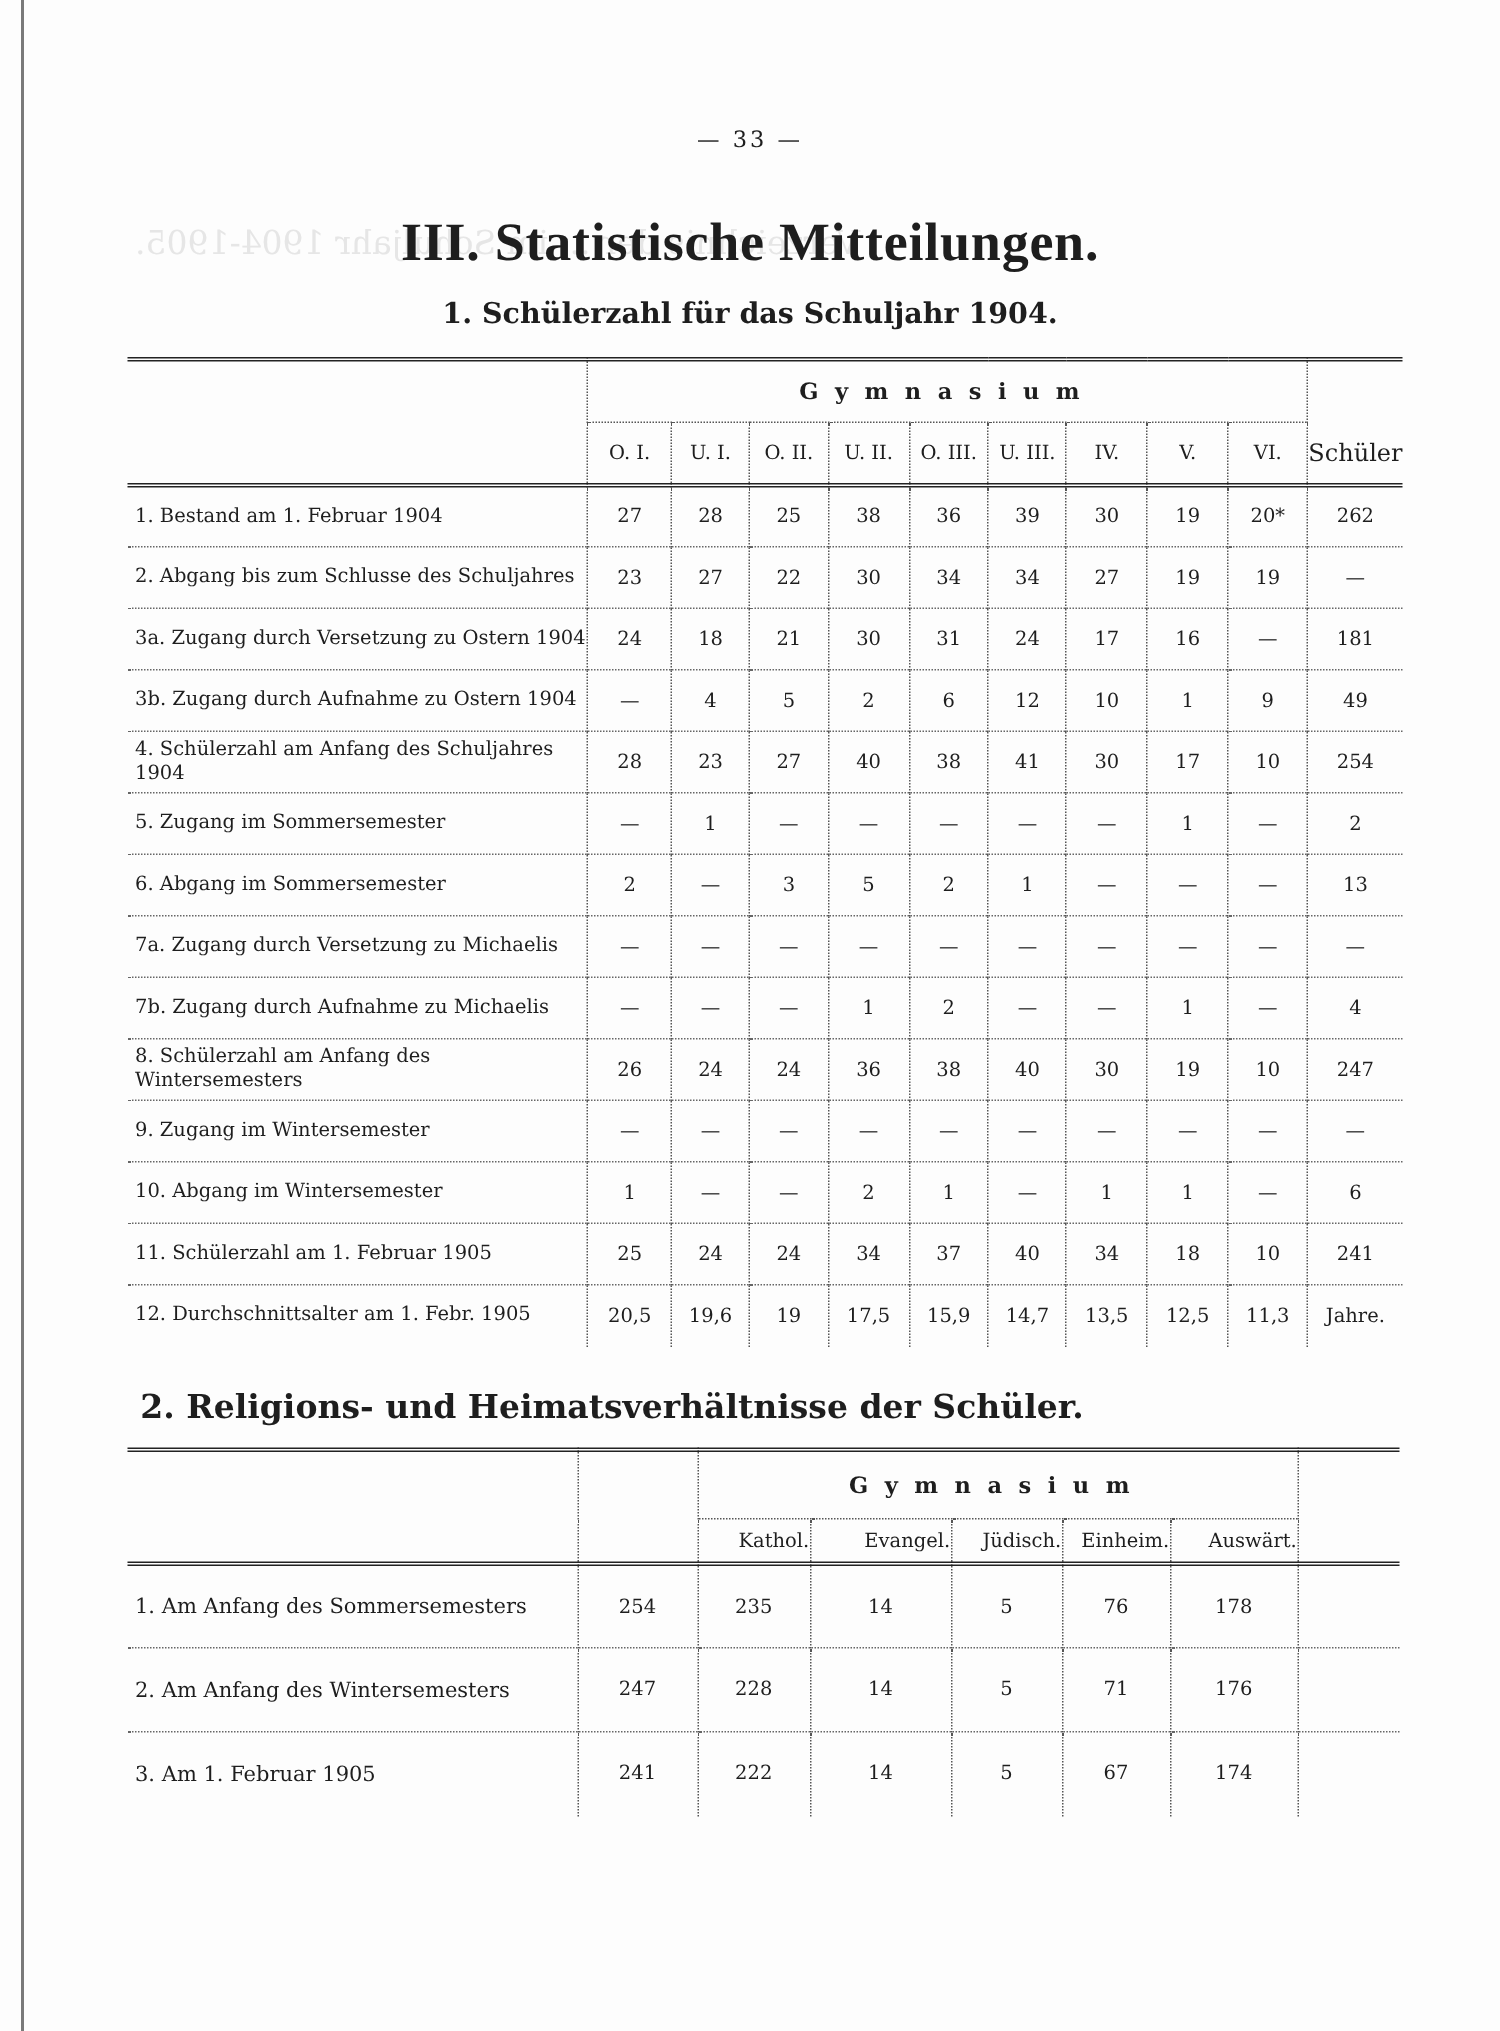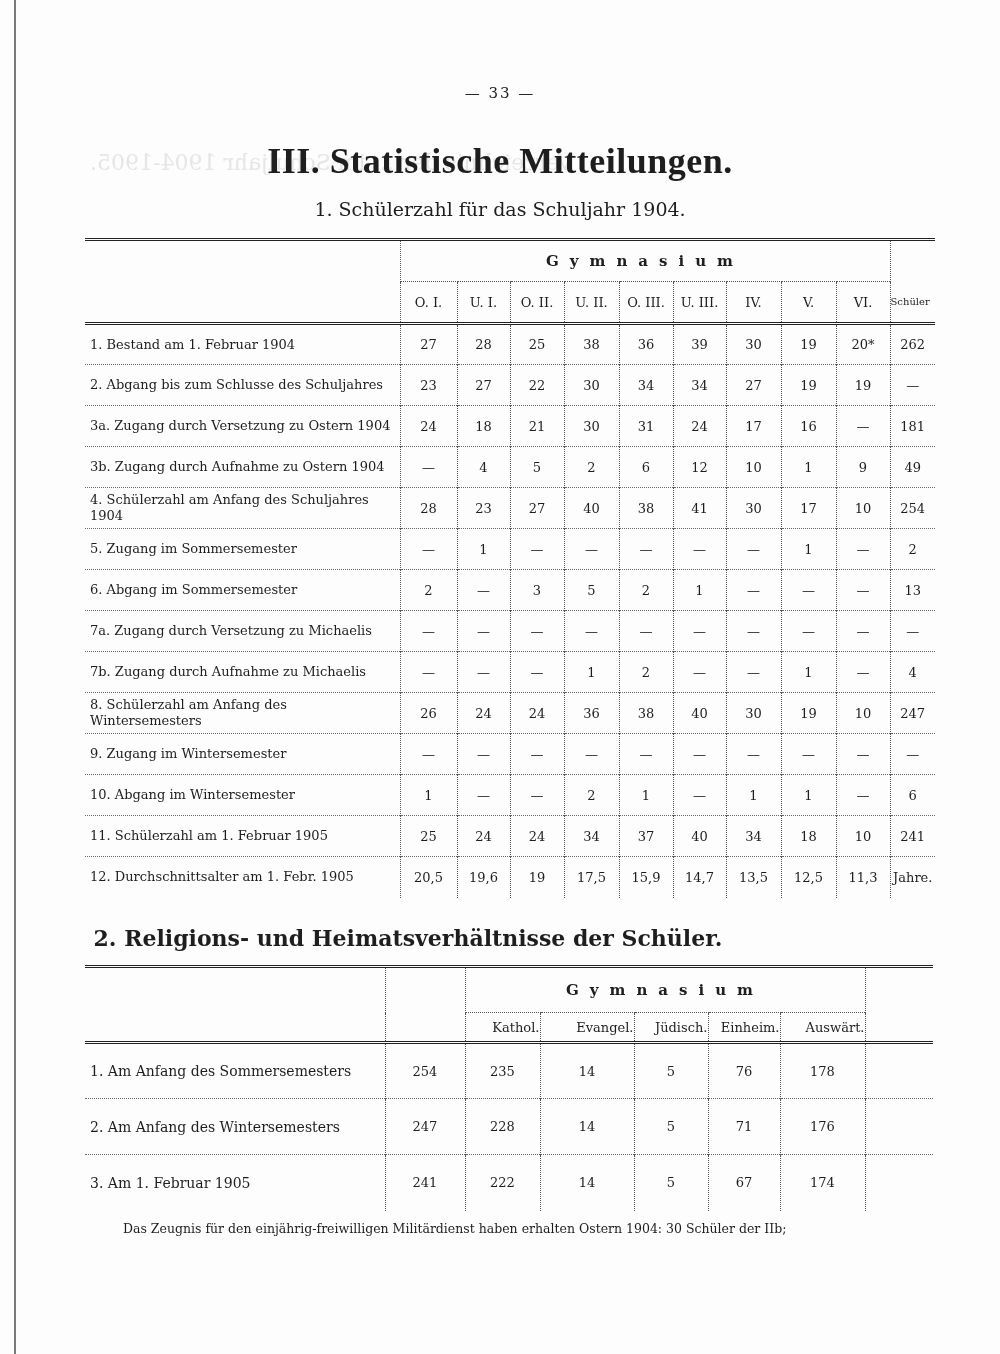--- a/index.html
+++ b/index.html
@@ -5,27 +5,27 @@
   html, body { margin:0; padding:0; }
   body {
     width:1000px; height:1354px; position:relative; overflow:hidden;
     background:#fdfdfd;
     font-family:"DejaVu Serif", "Liberation Serif", serif;
     color:#1e1e1e;
   }
   .page-edge { position:absolute; left:14px; top:0; width:2px; height:1354px; background:#7a7a7a; }
   .page-number { position:absolute; top:84px; left:0; width:1000px; text-align:center; font-size:15px; letter-spacing:2px; }
   .main-title { position:absolute; top:140px; left:0; width:1000px; text-align:center; font-size:36px; font-weight:bold; letter-spacing:0.5px;font-family:Liberation Serif, serif; }
-  .sub-title { position:absolute; top:198px; left:0; width:1000px; text-align:center; font-size:19px; font-weight:normal; }
+  .sub-title { position:absolute; top:198px; left:0; width:1000px; text-align:center; font-size:19px; font-weight:bold; }
   table { border-collapse:collapse; position:absolute; font-size:13px; }
   td, th { padding:0; font-weight:normal; }
   .t1 { left:85px; top:238px; width:850px; }
   .t1 .hdr-gym { height:40px; text-align:center; font-weight:bold; font-size:15px; letter-spacing:11px; border-left:1px dotted #555; }
   .t1 .hdr-col { height:40px; text-align:center; font-size:13px; border-top:1px dotted #555; border-left:1px dotted #555; }
-  .t1 .hdr-schueler { font-size:10px; line-height:12px; border-left:1px dotted #555; text-align:left; }
+  .t1 .hdr-schueler { font-size:16px; line-height:12px; border-left:1px dotted #555; text-align:right; }
   .t1 tbody tr { height:41px; border-top:1px dotted #666; }
   .t1 tbody tr:first-child { border-top:none; }
   .t1 tbody td.num { text-align:center; border-left:1px dotted #555; font-size:13px; }
   .t1 tbody td.lbl { font-size:13px; line-height:16px; padding-left:5px; }
   .t1 thead { border-bottom:3px double #222; }
   .t1 .head-top { border-top:3px double #222; }
   .sec2-title { position:absolute; top:925px; left:0; width:816px; text-align:center; font-size:22px; font-weight:bold; }
   .t2 { left:85px; top:965px; width:848px; }
   .t2 .hdr-gym { height:44px; text-align:center; font-weight:bold; font-size:15px; letter-spacing:11px; }
   .t2 .hdr-col { height:28px; text-align:right; font-size:13px; border-top:1px dotted #555; border-left:1px dotted #555; }
@@ -324,14 +324,13 @@
         <td class="num">14</td>
         <td class="num">5</td>
         <td class="num">67</td>
         <td class="num">174</td>
         <td class="num"></td>
       </tr>
     </tbody>
 </table>
 
 <div class="footnote">
-  <div class="indent">Das Zeugnis für den einjährig-freiwilligen Militärdienst haben erhalten Ostern 1904: 30 Schüler der IIb;</div>
 </div>
 
 </body></html>

